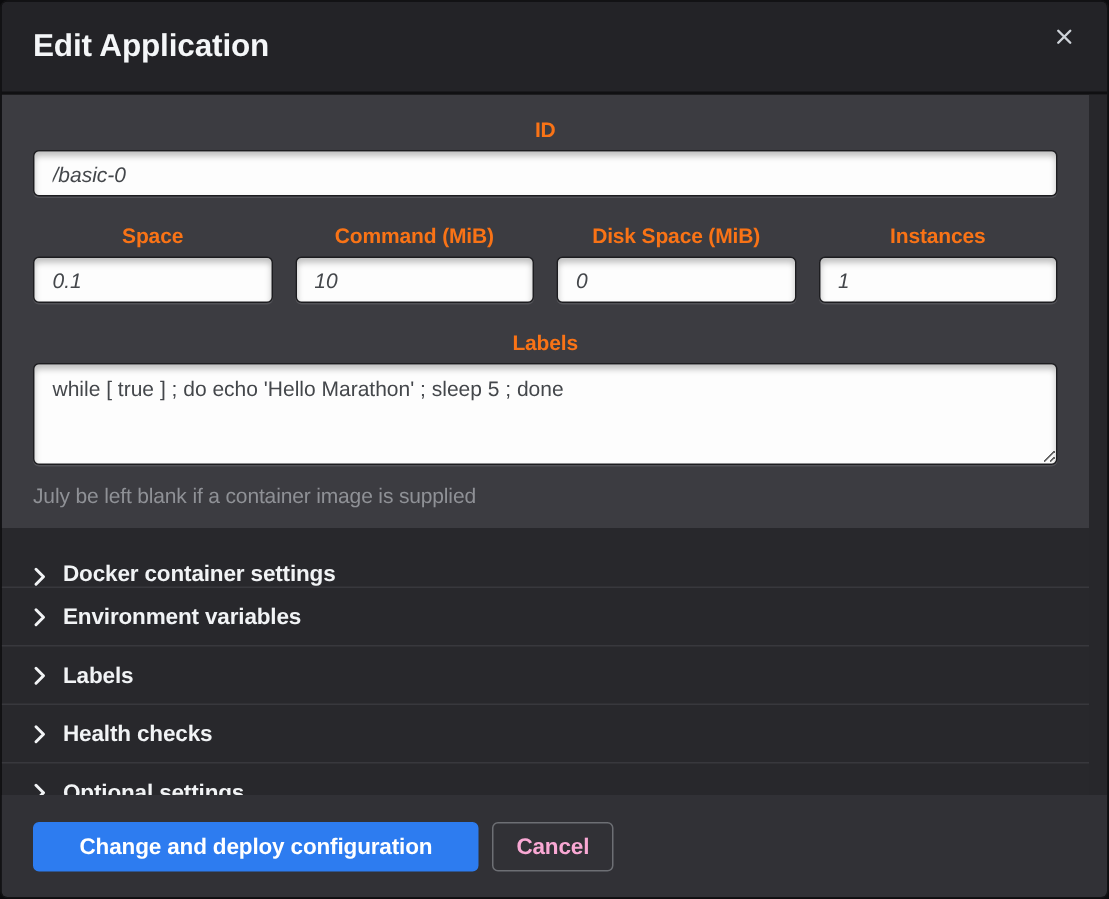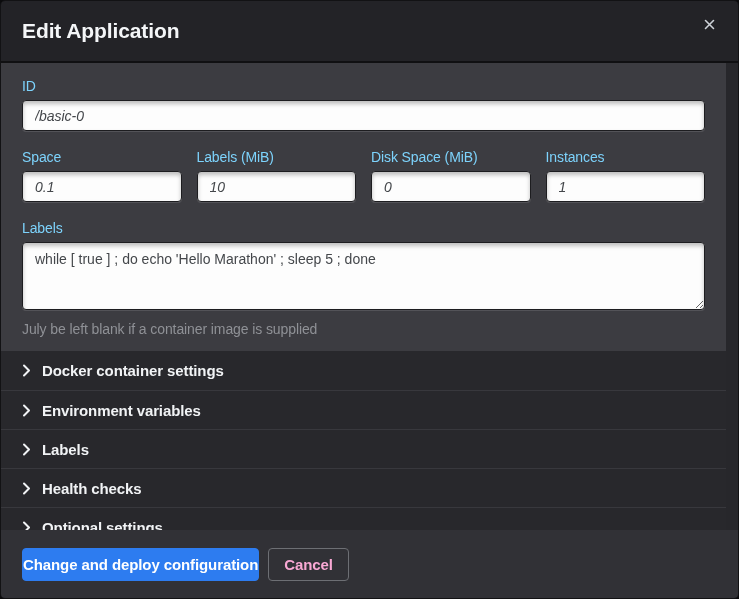--- a/index.html
+++ b/index.html
@@ -20,51 +20,51 @@
                display:flex; align-items:center; margin-top:-14px; margin-right:-2px; }
   .close-btn svg { display:block; }
 
   
   .scroll-area { flex:1 1 auto; position:relative; display:flex; flex-direction:column; overflow:hidden; }
   .scroll-track { position:absolute; top:0; right:0; width:12px; height:100%;
                   background:#27272b; }
 
   
   .form-pane { background:#3c3c41; padding:15px 33px 14px 21px; flex:0 0 auto; }
-  .field-label { display:block; color:#7dd3fc; font-size:14px; font-weight:400;
-                 margin-bottom:6px; }
+  .field-label { display:block; color:#f97316; font-size:14px; font-weight:700;
+                 margin-bottom:6px;text-align:center; }
   .text-input, .text-area {
       width:100%; background:#fdfdfd; color:#44474b;
       border:1px solid #1d1d20; border-radius:4px;
       box-shadow: inset 0 3px 4px rgba(0,0,0,0.25), 0 1px 0 rgba(255,255,255,0.12);
       font-family:"Liberation Sans","DejaVu Sans",sans-serif;
       font-size:14px; }
   .text-input { height:31px; padding:0 12px;font-style:italic; }
   .text-area { height:68px; padding:7px 12px; resize:vertical; line-height:1.35; }
   .form-row { margin-bottom:18px; }
   .grid-4 { display:grid; grid-template-columns:repeat(4,1fr); column-gap:15px;
             margin-bottom:18px; }
   .help-text { color:#8f9196; font-size:14px; margin-top:7px; }
 
   
   .accordion { background:#28282c; flex:1 1 auto; }
   .accordion-row { height:39px; display:flex; align-items:center; gap:11px;
                    padding:0 21px; cursor:pointer; border-top:1px solid #38383d; }
-  .accordion-row:first-child { border-top:none; }
+  .accordion-row:first-child { border-top:none;align-items:flex-end; }
   .accordion-label { color:#f1f3f5; font-size:15px; font-weight:700; }
   .chev { display:flex; align-items:center; }
 
   
   .modal-footer { flex:0 0 68px; height:68px; background:#313136;
                   display:flex; align-items:center; gap:9px; padding:0 21px; }
   .btn { height:33px; border-radius:4px; font-size:15px; font-weight:600;
          cursor:pointer; font-family:"Liberation Sans","DejaVu Sans",sans-serif;
          letter-spacing:-0.1px; }
   .btn-primary { background:#2d7cf0; border:1px solid #2d7cf0; color:#ffffff;
-                 padding:0 0; }
+                 padding:0 30px; }
   .btn-secondary { background:transparent; border:1px solid #6d6f74; color:#f9a8d4;
                    padding:0 15px; }
 </style>
 </head>
 <body>
 
 <div class="modal">
 
   <div class="modal-header">
     <div class="modal-title">Edit Application</div>
@@ -84,21 +84,21 @@
         <label class="field-label">ID</label>
         <input class="text-input" type="text" value="/basic-0" style="">
       </div>
 
       <div class="grid-4">
         <div>
           <label class="field-label">Space</label>
           <input class="text-input" type="text" value="0.1" style="">
         </div>
         <div>
-          <label class="field-label">Labels (MiB)</label>
+          <label class="field-label">Command (MiB)</label>
           <input class="text-input" type="text" value="10" style="">
         </div>
         <div>
           <label class="field-label">Disk Space (MiB)</label>
           <input class="text-input" type="text" value="0" style="">
         </div>
         <div>
           <label class="field-label">Instances</label>
           <input class="text-input" type="text" value="1" style="">
         </div>

